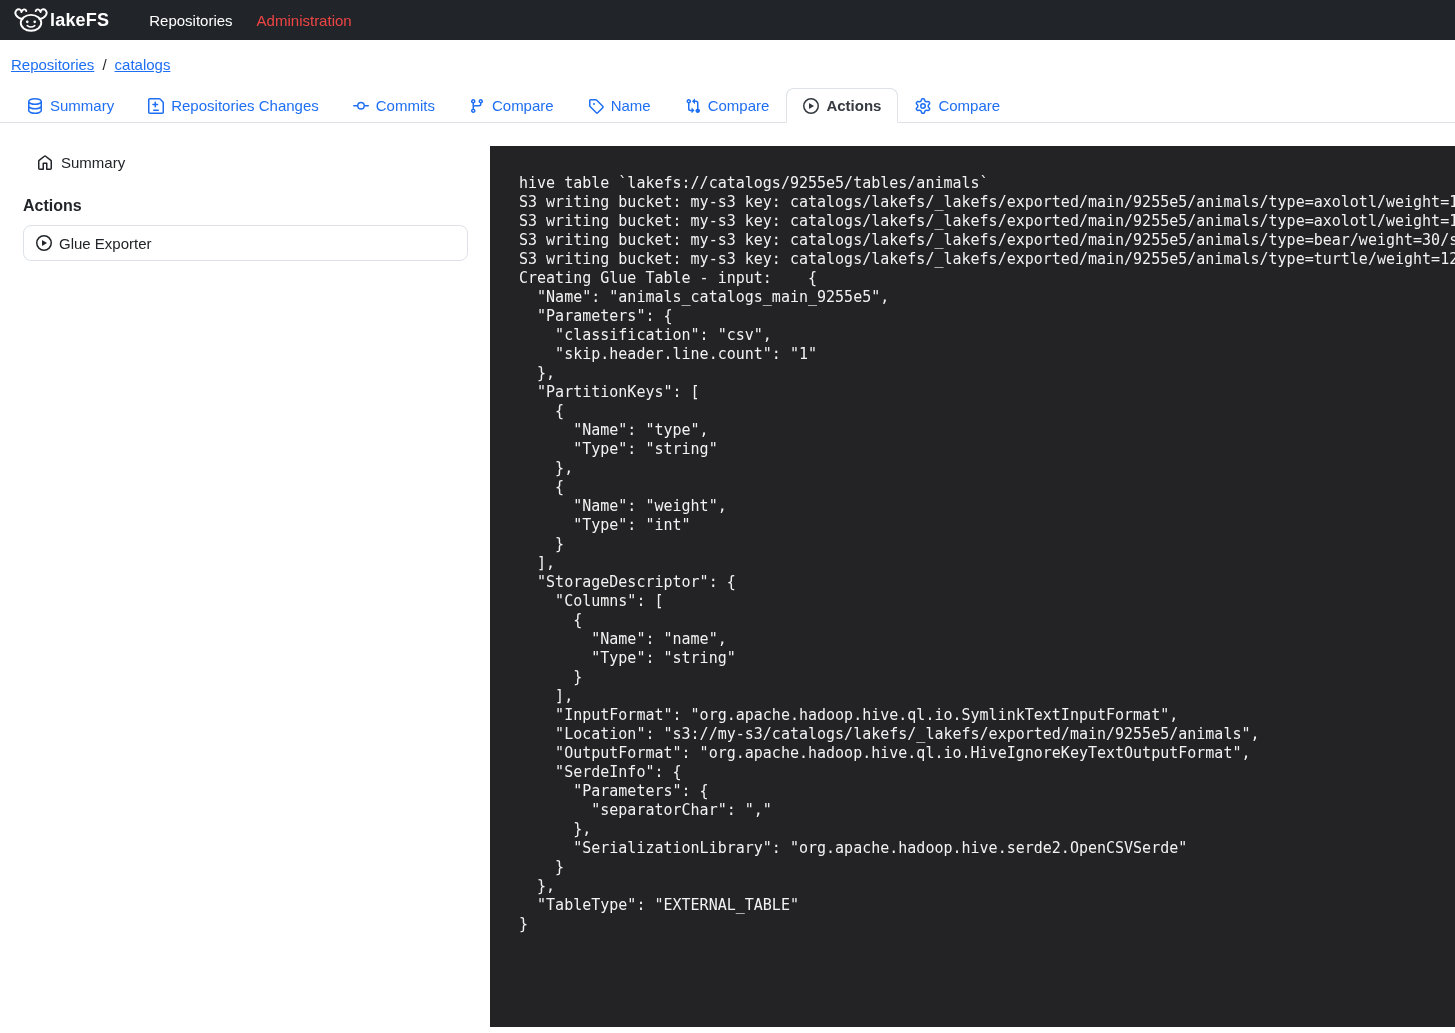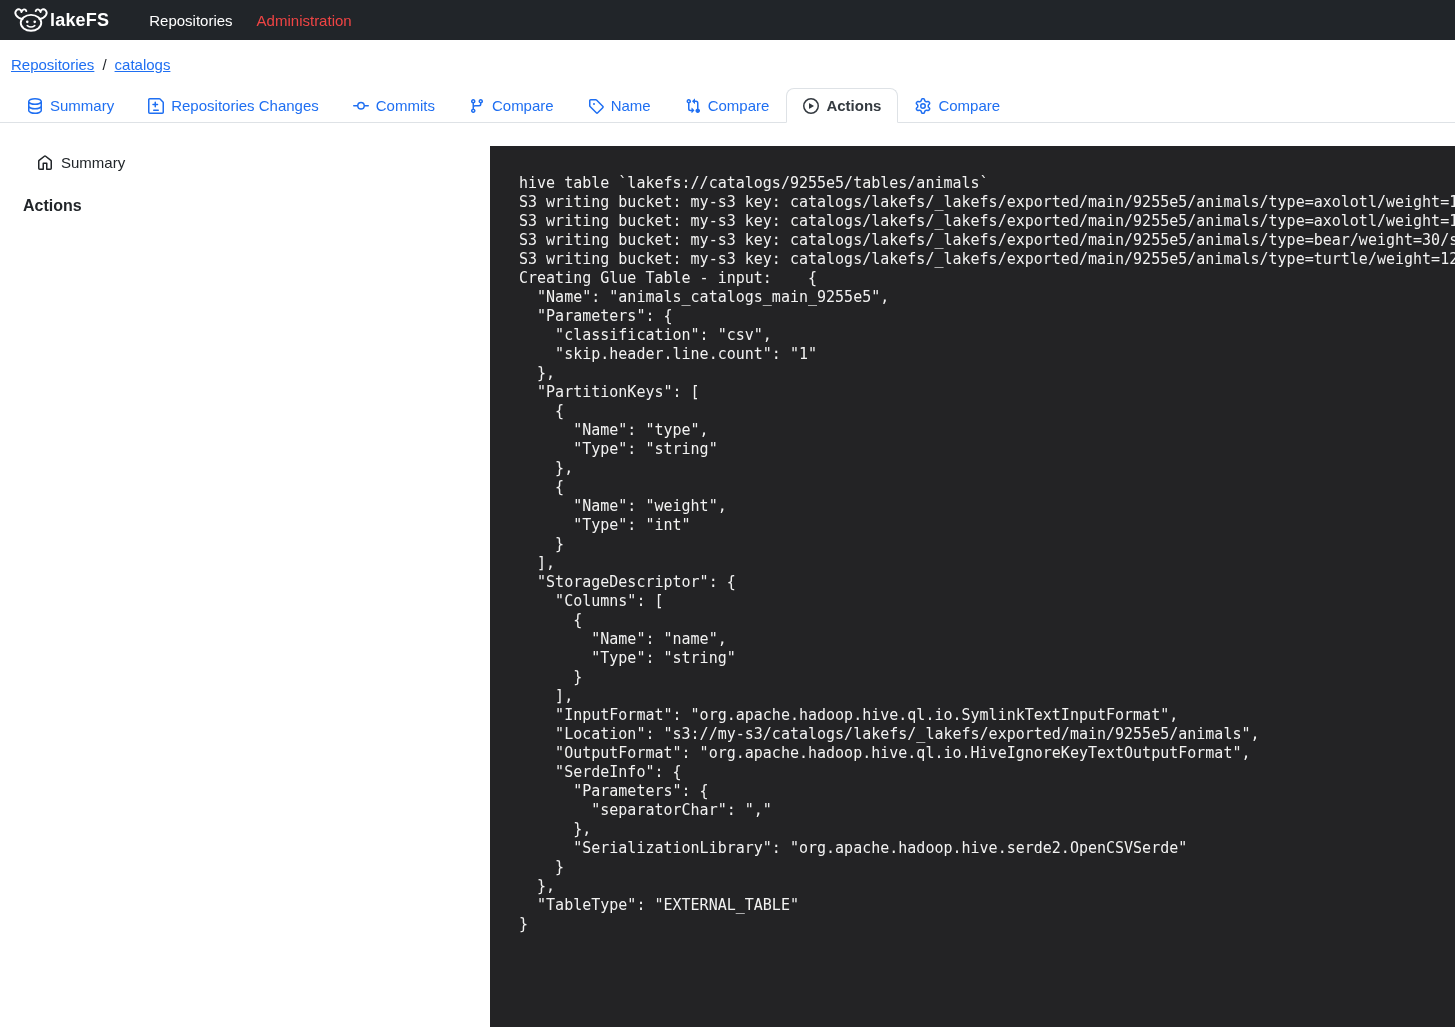--- a/index.html
+++ b/index.html
@@ -191,20 +191,28 @@
   <aside class="sidebar">
     <div class="summary-link">
       <span>
         <svg viewBox="0 0 16 16" width="16" height="16" fill="currentColor">
             <path d="M6.906.664a1.749 1.749 0 0 1 2.187 0l5.25 4.2c.415.332.657.835.657 1.367v7.019A1.75 1.75 0 0 1 13.25 15h-3.5a.75.75 0 0 1-.75-.75V9H7v5.25a.75.75 0 0 1-.75.75h-3.5A1.75 1.75 0 0 1 1 13.25V6.23c0-.531.242-1.034.657-1.366l5.25-4.2Zm1.25 1.171a.25.25 0 0 0-.312 0l-5.25 4.2a.25.25 0 0 0-.094.196v7.019c0 .138.112.25.25.25H5.5V8.25a.75.75 0 0 1 .75-.75h3.5a.75.75 0 0 1 .75.75v5.25h2.75a.25.25 0 0 0 .25-.25V6.23a.25.25 0 0 0-.094-.195l-5.25-4.2Z"></path>
           </svg>
       </span>
       <span>Summary</span>
     </div>
     <h3 class="side-heading">Actions</h3>
+    <div class="action-card">
+      <span class="ticon">
+        <svg viewBox="0 0 16 16" width="16" height="16" fill="currentColor">
+            <path d="M8 0a8 8 0 1 1 0 16A8 8 0 0 1 8 0ZM1.5 8a6.5 6.5 0 1 0 13 0 6.5 6.5 0 0 0-13 0Zm4.879-2.773 4.264 2.559a.25.25 0 0 1 0 .428l-4.264 2.559A.25.25 0 0 1 6 10.559V5.442a.25.25 0 0 1 .379-.215Z"></path>
+          </svg>
+      </span>
+      <span>Glue Exporter</span>
+    </div>
   </aside>
 
   <section class="run-panel">
     <pre class="run-log">hive table `lakefs://catalogs/9255e5/tables/animals`
 S3 writing bucket: my-s3 key: catalogs/lakefs/_lakefs/exported/main/9255e5/animals/type=axolotl/weight=10/symlink.txt
 S3 writing bucket: my-s3 key: catalogs/lakefs/_lakefs/exported/main/9255e5/animals/type=axolotl/weight=12/symlink.txt
 S3 writing bucket: my-s3 key: catalogs/lakefs/_lakefs/exported/main/9255e5/animals/type=bear/weight=30/symlink.txt
 S3 writing bucket: my-s3 key: catalogs/lakefs/_lakefs/exported/main/9255e5/animals/type=turtle/weight=12/symlink.txt
 Creating Glue Table - input:    {
   "Name": "animals_catalogs_main_9255e5",

